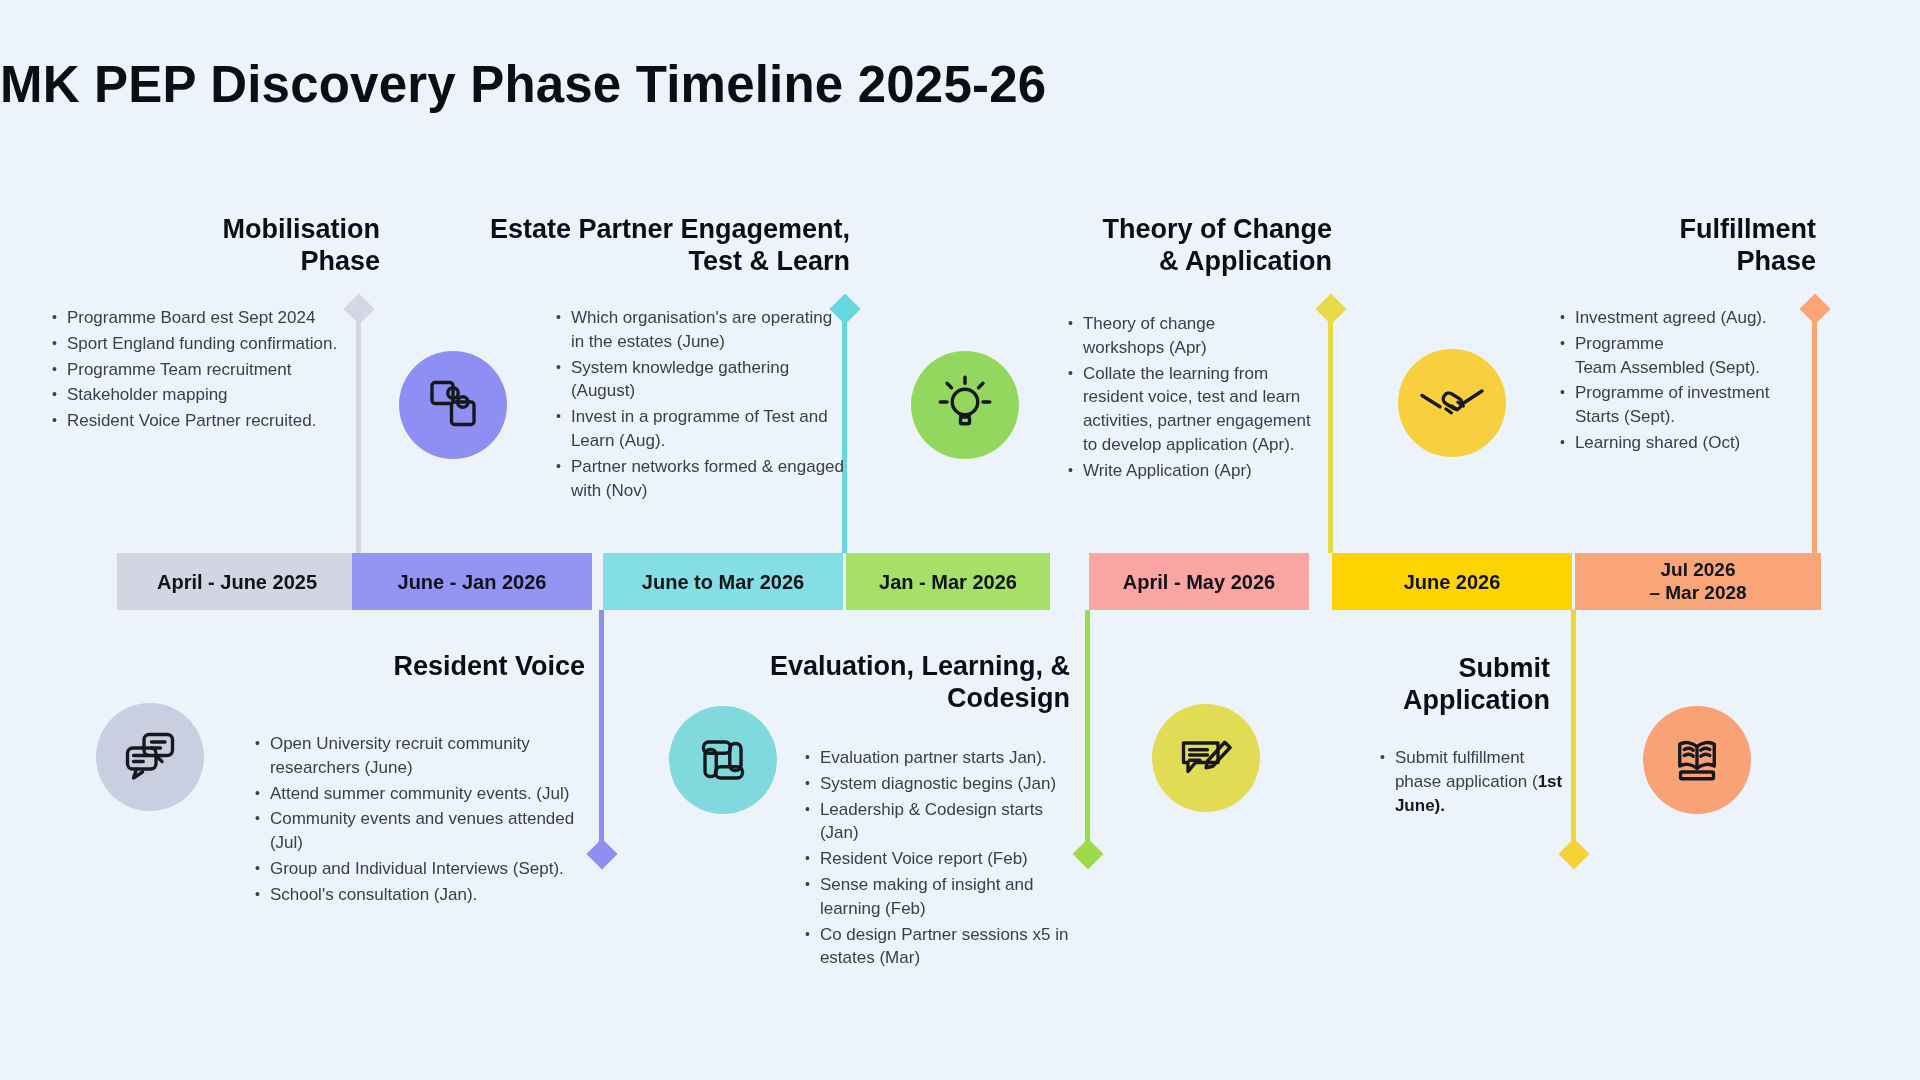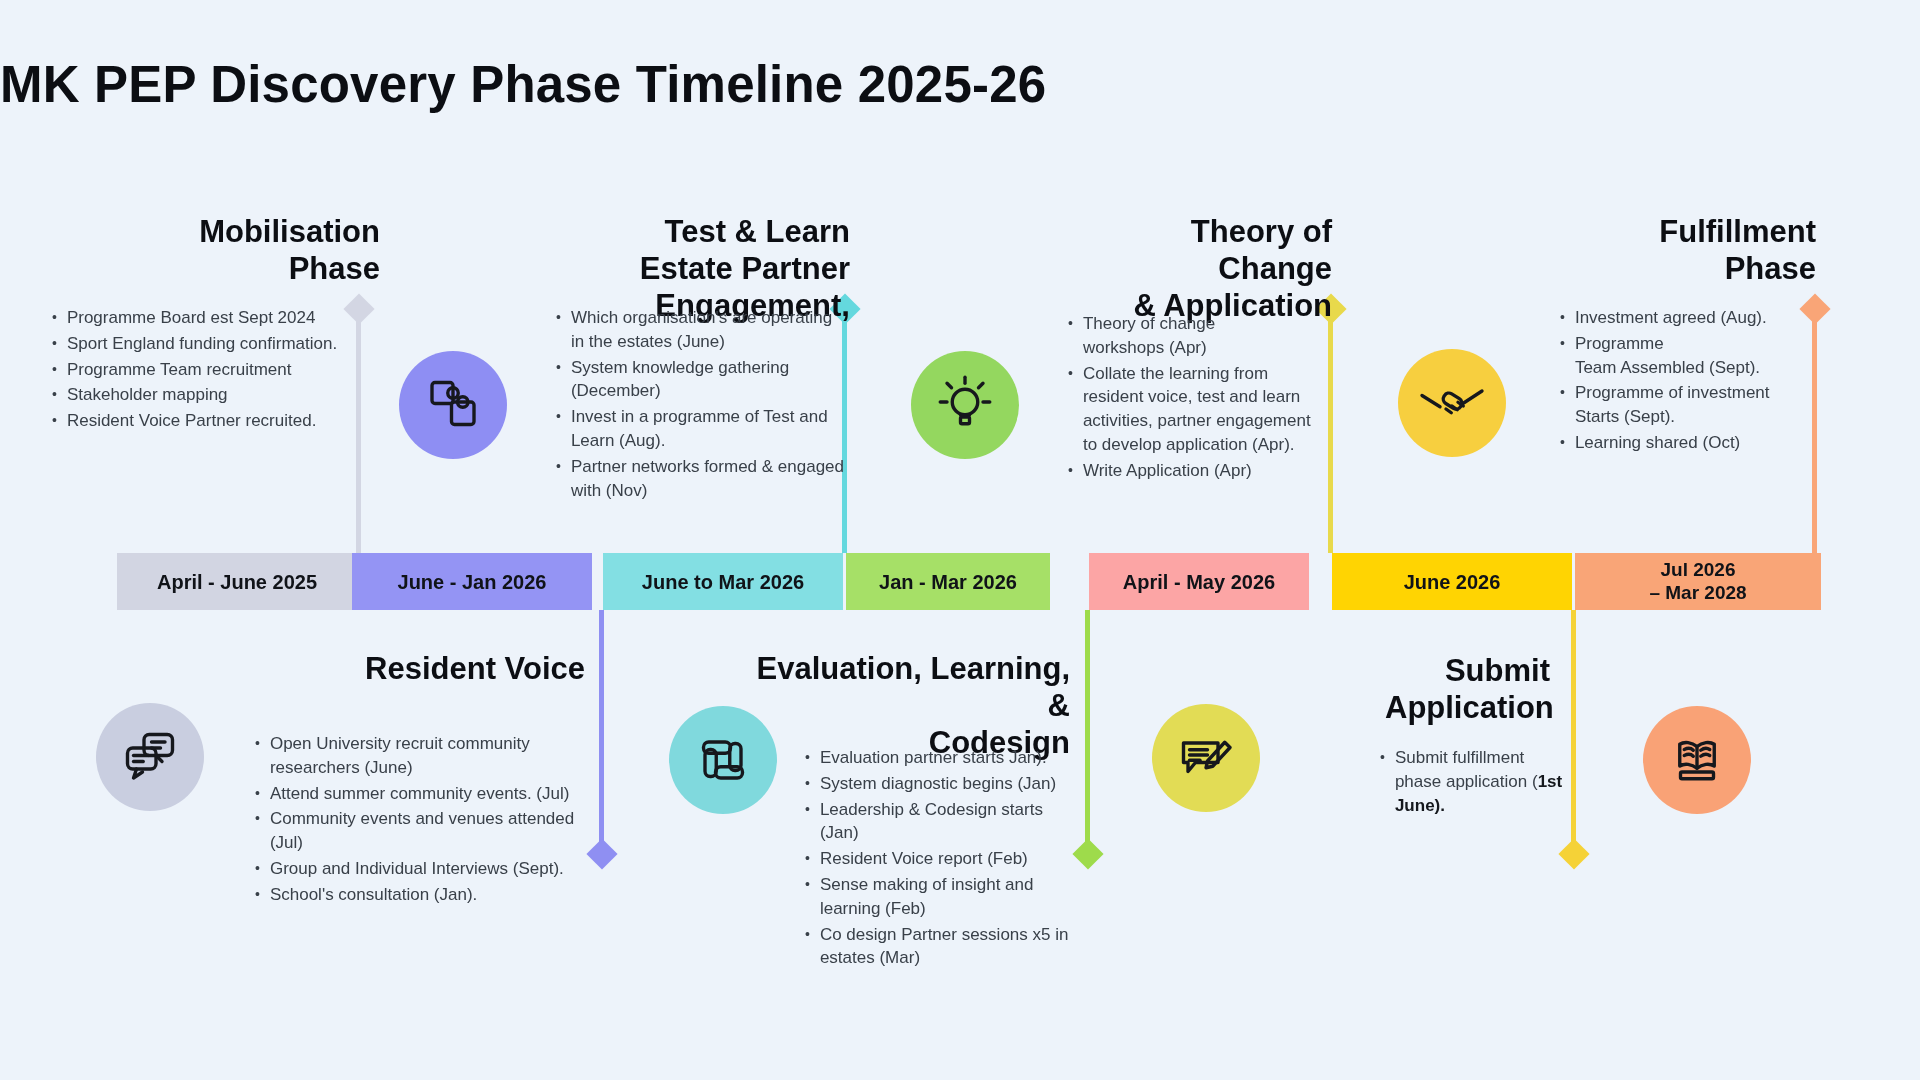--- a/index.html
+++ b/index.html
@@ -1,20 +1,20 @@
 <!DOCTYPE html>
 <html><head>
 <meta charset="utf-8">
 <style>
   html,body{margin:0;padding:0;background:#EDF3FA;}
   .canvas{position:relative;width:1920px;height:1080px;background:#EDF3FA;overflow:hidden;
           font-family:"Liberation Sans", sans-serif;color:#14161c;}
   .title{position:absolute;top:55px;left:0;width:100%;
          font-size:51px;font-weight:800;letter-spacing:.2px;color:#0c0e13;}
-  .sec-head{position:absolute;font-weight:700;font-size:31px;line-height:1.2;
+  .sec-head{position:absolute;font-weight:700;font-size:27px;line-height:1.2;
             color:#0c0e13;text-align:right;}
   .sec-head .hl{display:block;}
   .bullets{position:absolute;font-size:17px;line-height:1.4;color:#394049;}
   .bullet{display:flex;gap:10px;margin-bottom:2px;}
   .bullet .dot{flex:0 0 auto;font-size:14px;padding-top:2px;color:#394049;}
   .bullet .bt{white-space:pre-line;}
   .seg{position:absolute;top:553px;height:57px;display:flex;flex-direction:column;
        align-items:center;justify-content:center;font-weight:700;font-size:20px;
        color:#101318;text-align:center;line-height:1.2;}
   .seg.two-line{font-size:19px;}
@@ -98,39 +98,39 @@
         <span class="dot">•</span>
         <span class="bt">Stakeholder mapping</span>
       </div>
       <div class="bullet">
         <span class="dot">•</span>
         <span class="bt">Resident Voice Partner recruited.</span>
       </div>
     </div>
 
   <div class="sec-head" style="left:460px;width:390px;top:213px;">
+    <span class="hl">Estate Partner Engagement,</span>
     <span class="hl">Test &amp; Learn</span>
-    <span class="hl">Estate Partner Engagement,</span>
   </div>
   <div class="icon-circle" style="left: 399px; top: 351px; background-color: rgb(142, 142, 243);">
     <svg viewBox="0 0 96 96">
       <rect x="20" y="18" width="28" height="28" rx="4"></rect>
       <circle cx="48" cy="32" r="7"></circle>
       <rect x="46" y="44" width="30" height="30" rx="4"></rect>
       <circle cx="61" cy="44" r="7"></circle>
     </svg>
   </div>
   <div class="bullets" style="left:556px;top:306px;width:292px;">
       <div class="bullet">
         <span class="dot">•</span>
         <span class="bt">Which organisation's are operating in the estates (June)</span>
       </div>
       <div class="bullet">
         <span class="dot">•</span>
-        <span class="bt">System knowledge gathering (December)</span>
+        <span class="bt">System knowledge gathering (August)</span>
       </div>
       <div class="bullet">
         <span class="dot">•</span>
         <span class="bt">Invest in a programme of  Test and Learn (Aug).</span>
       </div>
       <div class="bullet">
         <span class="dot">•</span>
         <span class="bt">Partner networks formed &amp; engaged with (Nov)</span>
       </div>
     </div>

